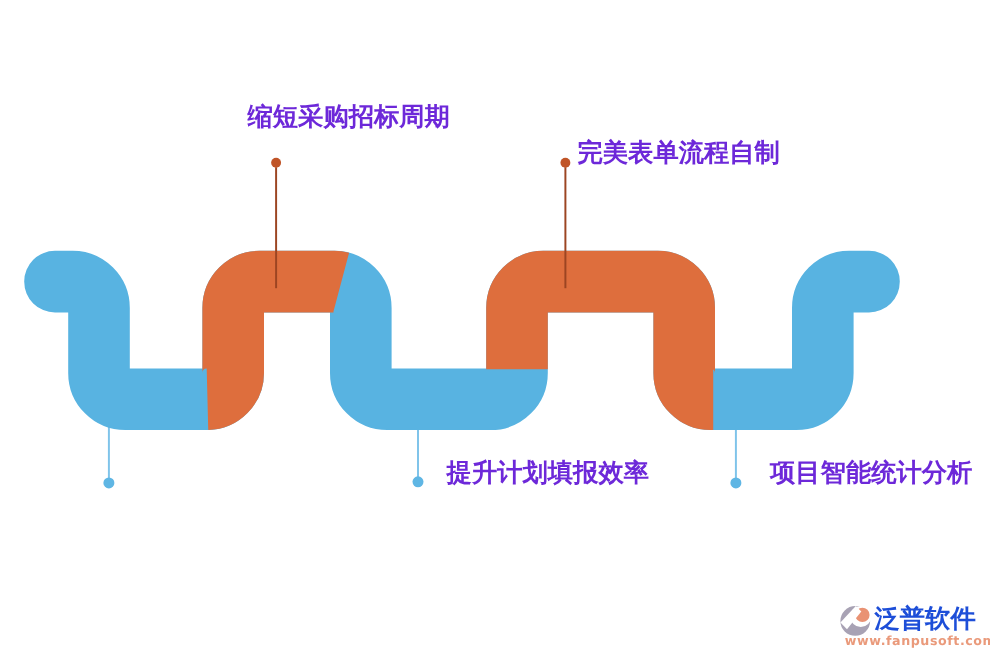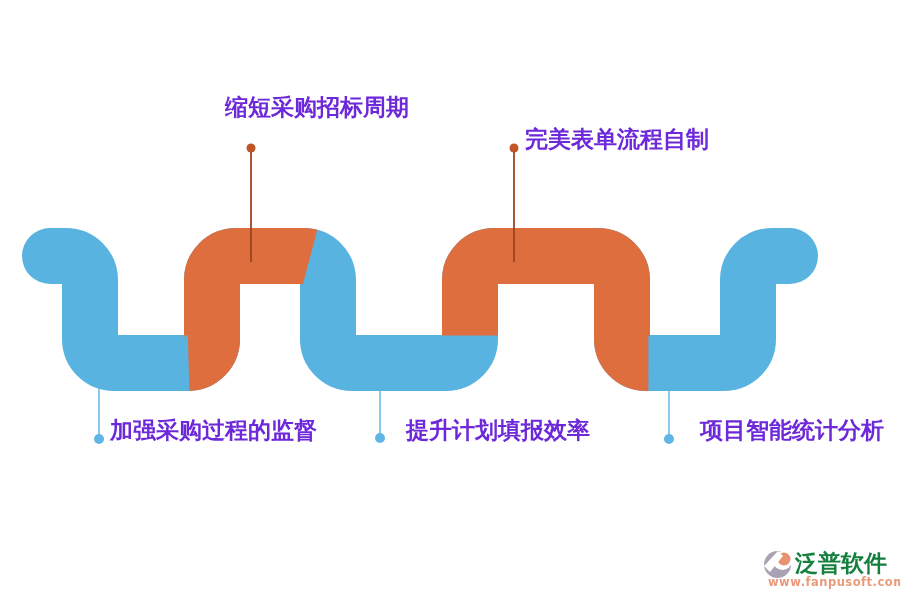--- a/index.html
+++ b/index.html
@@ -17,21 +17,21 @@
     font-weight:bold;
     color:#6d28d9;
     white-space:nowrap;
     line-height:26px;
   }
   .wm-brand{
     position:absolute;
     left:795px;top:550px;
     font-size:23px;
     font-weight:bold;
-    color:#15803d;
+    color:#1d4ed8;
     white-space:nowrap;
     line-height:26px;
   }
   .wm-url{
     position:absolute;
     left:768px;top:575px;
     font-size:11.5px;
     font-weight:bold;
     color:#ea9a7b;
     letter-spacing:0.5px;
@@ -76,20 +76,19 @@
       <circle cx="777.5" cy="564.5" r="13.5" fill="#A8A2B4"></circle>
       <circle cx="782.5" cy="560.5" r="9.5" fill="#ffffff"></circle>
       <circle cx="784" cy="559" r="6.5" fill="#E99273"></circle>
       <path d="M 764 566 L 778 551 L 783 556 L 770 572 Z" fill="#ffffff"></path>
     </g>
   </svg>
 
   <div class="callout-label" style="left:225px;top:94px;">缩短采购招标周期</div>
   <div class="callout-label" style="left:525px;top:94px;margin-top:32px;">完美表单流程自制</div>
 
-  <div class="callout-label" style="left:110px;top:417px;">加强采购过程的监督</div>
   <div class="callout-label" style="left:700px;top:417px;">项目智能统计分析</div>
   <div class="callout-label" style="left:406px;top:417px;">提升计划填报效率</div>
 
   <div class="wm-brand">泛普软件</div>
   <div class="wm-url">www.fanpusoft.com</div>
 
 </div>
 
 </body></html>

